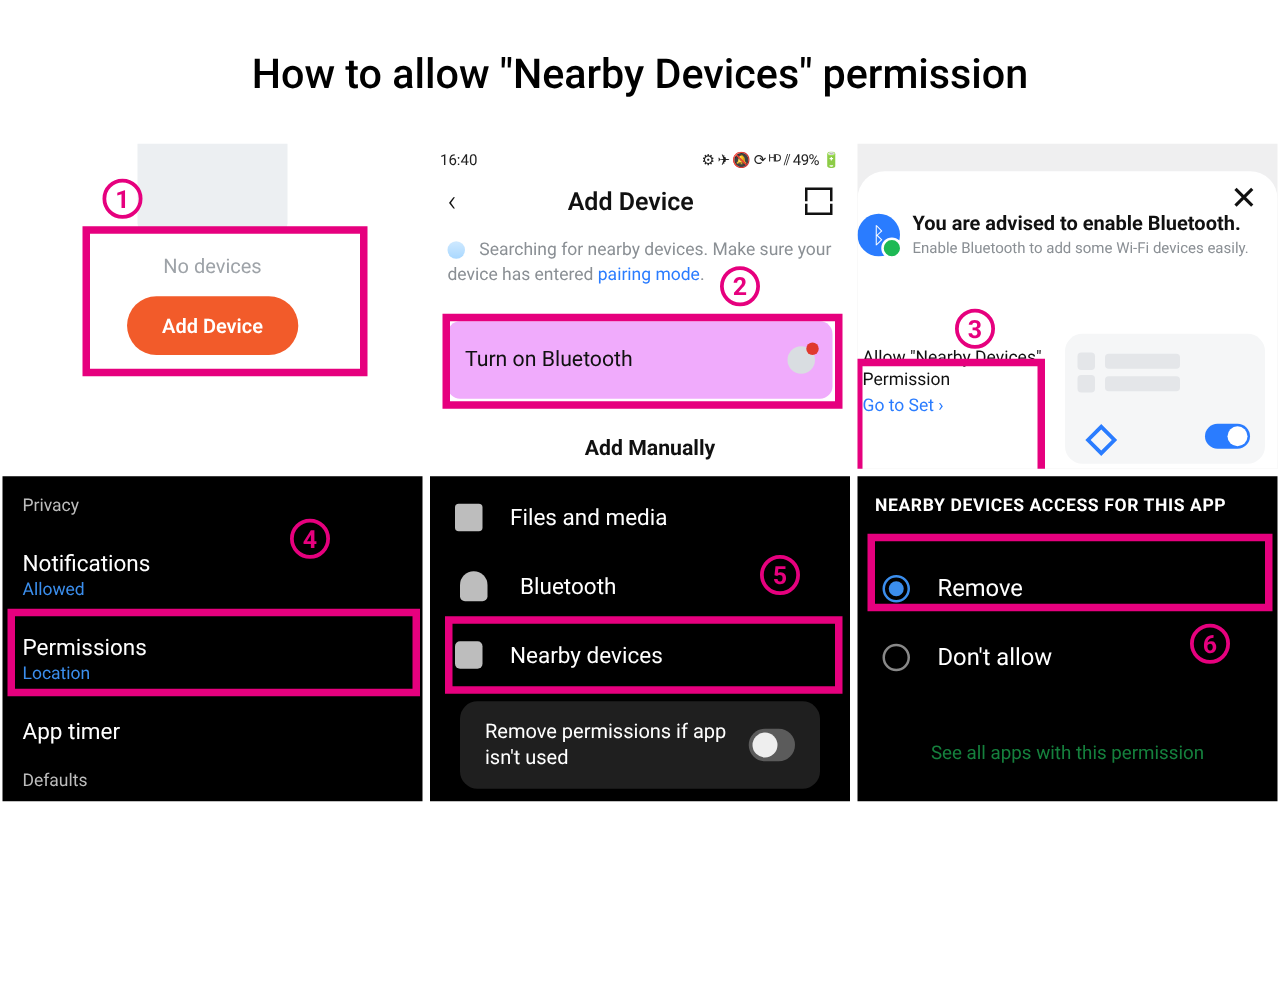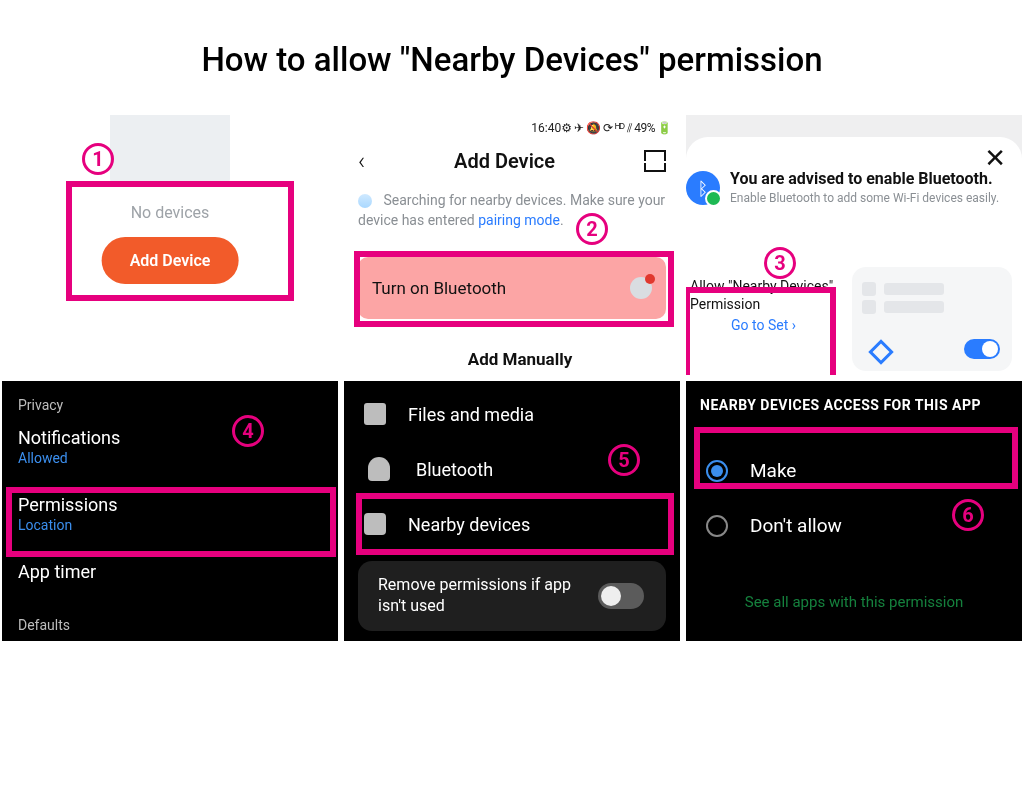--- a/index.html
+++ b/index.html
@@ -15,77 +15,77 @@
 
   
   .p1 .box-bg { position:absolute; left:50%; top:-20px; transform:translateX(-50%); width:120px; height:90px; background:#eceff2; border-radius:6px; }
   .p1 .box-bg:before{content:"";position:absolute;left:10px;top:-28px;width:100px;height:30px;background:#f1f3f5;transform:skewX(-8deg);}
   .p1 .nodev { position:absolute; top:88px; left:0; right:0; text-align:center; color:#9ea3a8; font-size:16px; }
   .p1 .btn { position:absolute; top:122px; left:50%; transform:translateX(-50%); background:#f25b2a; color:#fff; border:none; border-radius:26px; padding:14px 28px; font-size:16px; font-weight:600; }
   .p1 .hl1 { left:64px; top:66px; width:228px; height:120px; }
   .p1 .step1{ left:80px; top:28px; }
 
   
-  .p2 .status { position:absolute; top:6px; left:8px; right:8px; display:flex; justify-content:flex-end; font-size:12px; color:#222;}
+  .p2 .status { position:absolute; top:6px; left:8px; right:8px; display:flex; justify-content:space-between; font-size:12px; color:#222;}
   .p2 .status .right{letter-spacing:-0.5px;}
   .p2 .hdr { position:absolute; top:32px; left:0; right:0; display:flex; align-items:center; justify-content:space-between; padding:0 14px; }
   .p2 .back { font-size:24px; font-weight:300; color:#111; }
   .p2 .ttl { font-size:20px; font-weight:600; color:#111; }
   .p2 .scan { width:22px; height:22px; border:2px solid #111; position:relative; }
   .p2 .scan:before{content:"";position:absolute;left:-4px;right:-4px;top:50%;height:2px;background:#fff;}
   .p2 .info { position:absolute; top:76px; left:14px; right:14px; font-size:14px; color:#8a8f94; line-height:1.4; }
   .p2 .info .dot{display:inline-block;width:14px;height:14px;border-radius:50%;background:linear-gradient(#cfe9ff,#a9d8ff);margin-right:8px;vertical-align:middle;}
   .p2 .info .link{ color:#2a7cff;text-align:right; }
-  .p2 .bt-row { position:absolute; top:142px; left:14px; right:14px; height:62px; background:#fca5a5; border-radius:10px; display:flex; align-items:center; justify-content:space-between; padding:0 14px; }
+  .p2 .bt-row { position:absolute; top:142px; left:14px; right:14px; height:62px; background:#f0abfc; border-radius:10px; display:flex; align-items:center; justify-content:space-between; padding:0 14px; }
   .p2 .bt-row .l{font-size:17px;color:#111;}
   .p2 .bt-row .dot2{width:22px;height:22px;border-radius:50%;background:#d9dde1;position:relative;}
   .p2 .bt-row .dot2:after{content:"";position:absolute;right:-3px;top:-3px;width:10px;height:10px;background:#e0382e;border-radius:50%;}
   .p2 .man { position:absolute; bottom:6px; left:16px; right:0; text-align:center; font-weight:700; font-size:17px; color:#111;}
   .p2 .hl2 { left:10px; top:136px; width:320px; height:76px; }
   .p2 .step2{ right:72px; top:98px; }
 
   
   .p3 { background:#efeff0; }
   .p3 .sheet{position:absolute;left:0;right:0;top:22px;bottom:0;background:#fff;border-radius:22px 22px 0 0;padding:18px;}
   .p3 .close{position:absolute;right:16px;top:6px;font-size:26px;color:#111;}
   .p3 .btico{position:absolute;left:0px;top:34px;width:34px;height:34px;border-radius:50%;background:#2a7cff;display:flex;align-items:center;justify-content:center;color:#fff;font-size:18px;}
   .p3 .btico:after{content:"";position:absolute;right:-2px;bottom:-2px;width:13px;height:13px;border-radius:50%;background:#1db954;border:2px solid #fff;}
   .p3 .h{position:absolute;left:44px;top:32px;font-weight:700;font-size:16px;color:#111;}
   .p3 .sub{position:absolute;left:44px;top:54px;font-size:12px;color:#8a8f94;}
   .p3 .card{position:absolute;left:4px;top:140px;width:144px;height:90px;}
   .p3 .card .t{font-size:14px;color:#111;line-height:1.3;}
-  .p3 .card .go{color:#2a7cff;font-size:14px;margin-top:4px;padding-left:41px;}
+  .p3 .card .go{color:#2a7cff;font-size:14px;margin-top:4px;}
   .p3 .right-card{position:absolute;right:10px;top:130px;width:160px;height:104px;background:#f5f6f7;border-radius:14px;padding:10px;}
   .p3 .rcrow{height:12px;background:#e4e6e9;border-radius:3px;margin:6px 0;width:60px;margin-left:22px;position:relative;}
   .p3 .rcrow:before{content:"";position:absolute;left:-22px;top:-1px;width:14px;height:14px;background:#e4e6e9;border-radius:3px;}
   .p3 .diamond{position:absolute;left:20px;bottom:10px;width:18px;height:18px;border:3px solid #2a7cff;transform:rotate(45deg);}
   .p3 .tog{position:absolute;right:12px;bottom:12px;width:36px;height:20px;background:#2a7cff;border-radius:10px;}
   .p3 .tog:after{content:"";position:absolute;right:2px;top:2px;width:16px;height:16px;background:#fff;border-radius:50%;}
   .p3 .hl3{ left:-2px; top:150px; width:152px; height:114px;}
   .p3 .step3{ left:78px; top:110px; }
 
   
   .p4 { padding:16px 16px; }
-  .p4 .sec{ color:#bdbdbd; font-size:14px; }
+  .p4 .sec{ color:#bdbdbd; font-size:14px; margin-bottom:14px; }
   .p4 .row{ padding:14px 0; }
   .p4 .row .t{ font-size:18px; color:#fff; }
   .p4 .row .s{ font-size:14px; color:#3b8eed; margin-top:2px; }
   .p4 .hl4{ left:4px; top:106px; width:330px; height:70px; }
   .p4 .step4{ right:74px; top:34px; }
   .p4 .def{ color:#bdbdbd; font-size:14px; position:absolute; left:16px; bottom:8px;}
 
   
   .p5 { padding:6px 0;}
   .p5 .row{ display:flex; align-items:center; padding:16px 20px; font-size:18px;}
   .p5 .ico{ width:22px; height:22px; margin-right:22px; background:#bdbdbd; border-radius:3px; flex:0 0 22px;}
   .p5 .ico.mic{border-radius:11px 11px 4px 4px;height:24px;width:14px;margin-left:4px;margin-right:26px;}
   .p5 .ico.nb{border-radius:4px;}
   .p5 .hl5{ left:12px; top:112px; width:318px; height:62px; }
   .p5 .step5{ right:40px; top:63px; }
-  .p5 .rem { position:absolute; left:0; right:0; bottom:10px; display:flex; align-items:center; justify-content:flex-start; background:#1f1f1f; padding:14px 20px; border-radius:14px; margin:0 14px;}
+  .p5 .rem { position:absolute; left:0; right:0; bottom:10px; display:flex; align-items:center; justify-content:flex-start; background:#1f1f1f; padding:14px 20px; border-radius:14px; margin:0 24px;}
   .p5 .rem .t{font-size:16px;line-height:1.3;max-width:220px;}
   .p5 .switch{width:46px;height:26px;background:#5b5b5b;border-radius:13px;position:relative;}
   .p5 .switch:after{content:"";position:absolute;left:3px;top:3px;width:20px;height:20px;background:#eee;border-radius:50%;}
 
   
   .p6 { padding:16px 14px; }
   .p6 .h{ font-size:14px; letter-spacing:0.5px; color:#fff; font-weight:700; margin-bottom:30px;}
   .p6 .opt{ display:flex; align-items:center; padding:16px 6px; font-size:19px; }
   .p6 .radio{ width:22px;height:22px;border:2px solid #888;border-radius:50%;margin-right:22px;position:relative;flex:0 0 22px;}
   .p6 .radio.sel{border-color:#3b8eed;}
@@ -190,21 +190,21 @@
         <span class="switch"></span>
       </div>
       <div class="hl hl5"></div>
       <div class="step step5">5</div>
     </div>
 
     <div class="panel dark p6">
       <div class="h">NEARBY DEVICES ACCESS FOR THIS APP</div>
       <div class="opt">
         <span class="radio sel"></span>
-        <span>Make</span>
+        <span>Remove</span>
       </div>
       <div class="opt">
         <span class="radio"></span>
         <span>Don't allow</span>
       </div>
       <div class="see">See all apps with this permission</div>
       <div class="hl hl6"></div>
       <div class="step step6">6</div>
     </div>
 

